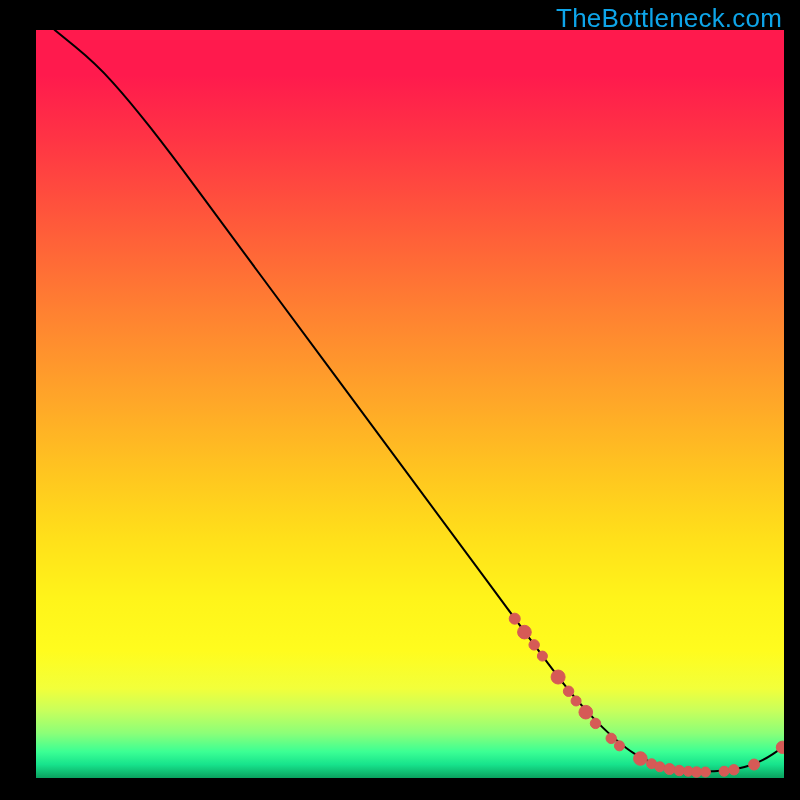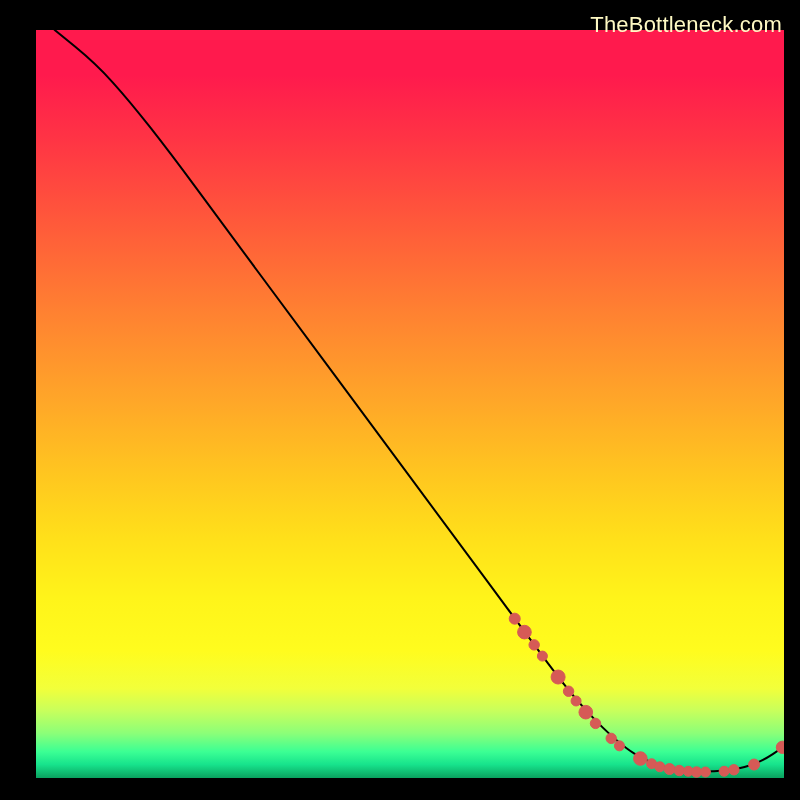--- a/index.html
+++ b/index.html
@@ -6,24 +6,24 @@
   body {
     width: 800px;
     height: 800px;
     background: #000;
     position: relative;
     font-family: Arial, Helvetica, sans-serif;
     overflow: hidden;
   }
   .watermark {
     position: absolute;
-    top: 12px;
+    top: 3px;
     right: 18px;
-    color: #fef9c3;
-    font-size: 22px;
+    color: #0ea5e9;
+    font-size: 26px;
     font-weight: 400;
     z-index: 20;
     letter-spacing: 0.2px;
   }
   .plot-area {
     position: absolute;
     left: 36px;
     top: 30px;
     width: 748px;
     height: 748px;

